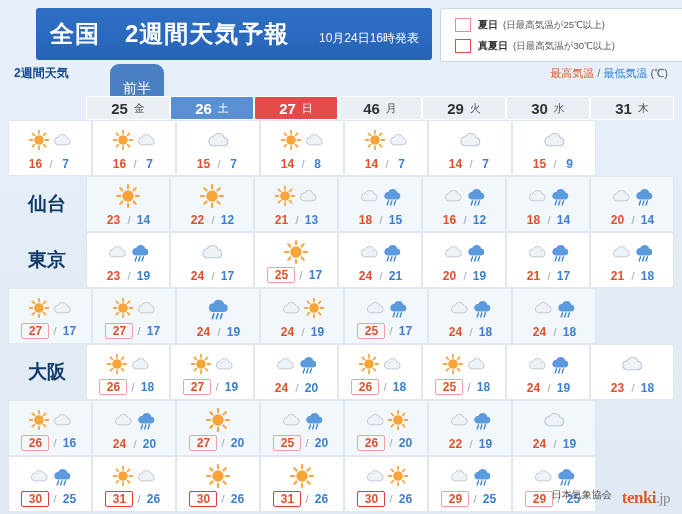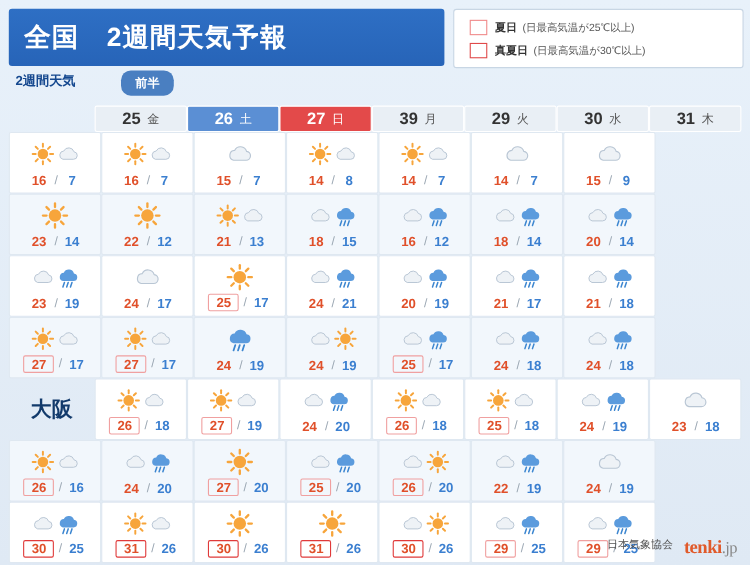--- a/index.html
+++ b/index.html
@@ -1,36 +1,36 @@
 <!DOCTYPE html>
 <html><head>
 <meta charset="utf-8">
 <style>
   html,body{margin:0;padding:0;}
   body{width:682px;height:514px;background:#dce9f5;font-family:"Liberation Sans",sans-serif;overflow:hidden;}
   #page{position:relative;width:682px;height:514px;background:linear-gradient(#e8f1fa,#dfe9f4);}
 
   
-  .header{position:relative;height:62px;}
+  .header{position:relative;height:62px;margin-left:28px;}
   .hdr-blue{position:absolute;left:8px;top:8px;width:396px;height:52px;background:linear-gradient(#2e6fc4,#2764b8);border-radius:3px;}
   .hdr-title{position:absolute;left:14px;top:10px;color:#fff;font-size:24px;font-weight:bold;letter-spacing:1px;}
   .hdr-sub{position:absolute;left:283px;top:22px;color:#fff;font-size:12px;}
   .hdr-legend{position:absolute;left:412px;top:8px;width:262px;height:52px;background:#fff;border:1px solid #c8d6e4;border-radius:3px;}
   .leg-row{position:absolute;left:14px;display:flex;align-items:center;font-size:10px;color:#333;}
   .leg-row.r1{top:9px;}
   .leg-row.r2{top:30px;}
   .leg-box{width:14px;height:12px;border:1.5px solid #f08a8a;background:#fff;margin-right:7px;}
   .leg-box.hot{border-color:#e04a4a;}
   .leg-name{font-weight:bold;margin-right:5px;}
   .leg-desc{color:#555;font-size:9.5px;}
 
   
   .subbar{position:relative;height:26px;}
   .sb-left{position:absolute;left:14px;top:3px;font-size:12px;color:#15488f;font-weight:bold;}
-  .sb-pill{position:absolute;left:110px;top:2px;background:#4a7fc1;color:#fff;font-size:11px;border-radius:9px;padding:4px 13px;font-weight:bold;}
+  .sb-pill{position:absolute;left:110px;top:2px;background:#4a7fc1;color:#fff;font-size:14px;border-radius:9px;padding:16px 13px;}
   .sb-right{position:absolute;right:14px;top:4px;font-size:11px;}
   .t-max{color:#e05a2b;}
   .t-sep{color:#777;}
   .t-min{color:#2a7fd6;}
   .t-unit{color:#555;}
 
   
   .tbl{position:absolute;left:8px;top:96px;width:666px;}
   .row{display:flex;}
   .hdr-cell{width:84px;height:24px;display:flex;align-items:center;justify-content:center;gap:6px;background:#e9eff5;border:1px solid #ffffff;box-sizing:border-box;font-size:13px;color:#333;border-radius:2px;}
@@ -59,57 +59,64 @@
   .f-logo .jp{color:#888;font-weight:normal;font-size:15px;}
 </style>
 </head>
 <body>
 
 <div id="page">
 
   <div class="header">
     <div class="hdr-blue">
       <div class="hdr-title">全国　2週間天気予報</div>
+      <div class="hdr-sub">10月24日16時発表</div>
     </div>
     <div class="hdr-legend">
       <div class="leg-row r1">
         <span class="leg-box"></span>
         <span class="leg-name">夏日</span>
         <span class="leg-desc">(日最高気温が25℃以上)</span>
       </div>
       <div class="leg-row r2">
         <span class="leg-box hot"></span>
         <span class="leg-name">真夏日</span>
         <span class="leg-desc">(日最高気温が30℃以上)</span>
       </div>
     </div>
   </div>
 
   <div class="subbar">
     <span class="sb-left">2週間天気</span>
     <span class="sb-pill">前半</span>
+    <span class="sb-right">
+      <span class="t-max">最高気温</span>
+      <span class="t-sep">/</span>
+      <span class="t-min">最低気温</span>
+      <span class="t-unit">(℃)</span>
+    </span>
   </div>
 
   <div class="tbl" id="tbl">
       <div class="row">
         <div class="corner"></div>
         <div class="hdr-cell">
           <span class="d">25</span>
           <span class="w">金</span>
         </div>
         <div class="hdr-cell sat">
           <span class="d">26</span>
           <span class="w">土</span>
         </div>
         <div class="hdr-cell sun">
           <span class="d">27</span>
           <span class="w">日</span>
         </div>
         <div class="hdr-cell">
-          <span class="d">39</span>
+          <span class="d">46</span>
           <span class="w">月</span>
         </div>
         <div class="hdr-cell">
           <span class="d">29</span>
           <span class="w">火</span>
         </div>
         <div class="hdr-cell">
           <span class="d">30</span>
           <span class="w">水</span>
         </div>
@@ -264,20 +271,21 @@
             </span>
           </div>
           <div class="temps">
             <span class="hi">15</span>
             <span class="sl">/</span>
             <span class="lo">9</span>
           </div>
         </div>
       </div>
       <div class="row r-even">
+        <div class="city">仙台</div>
         <div class="cell">
           <div class="icons">
             <span style="display: inline-flex;">
               <svg width="26" height="26" viewBox="0 0 32 32">
                 <circle cx="16" cy="16" r="7" fill="#f7a53b"></circle>
                 <line x1="25.5" y1="16" x2="29.5" y2="16" stroke="#f7a53b" stroke-width="2.6" stroke-linecap="round"></line>
                 <line x1="22.717514421272202" y1="22.7175144212722" x2="25.54594154601839" y2="25.54594154601839" stroke="#f7a53b" stroke-width="2.6" stroke-linecap="round"></line>
                 <line x1="16" y1="25.5" x2="16" y2="29.5" stroke="#f7a53b" stroke-width="2.6" stroke-linecap="round"></line>
                 <line x1="9.2824855787278" y1="22.717514421272202" x2="6.4540584539816095" y2="25.54594154601839" stroke="#f7a53b" stroke-width="2.6" stroke-linecap="round"></line>
                 <line x1="6.5" y1="16" x2="2.5" y2="16" stroke="#f7a53b" stroke-width="2.6" stroke-linecap="round"></line>
@@ -425,20 +433,21 @@
             </span>
           </div>
           <div class="temps">
             <span class="hi">20</span>
             <span class="sl">/</span>
             <span class="lo">14</span>
           </div>
         </div>
       </div>
       <div class="row">
+        <div class="city">東京</div>
         <div class="cell">
           <div class="icons">
             <span style="display: inline-flex;">
               <svg width="22" height="22" viewBox="0 0 32 32">
                 <path d="M9 23h14a5 5 0 0 0 .6-9.96A7.2 7.2 0 0 0 10.2 12 5.6 5.6 0 0 0 9 23z" fill="#eef2f6" stroke="#b9c6d4" stroke-width="1.3"></path>
               </svg>
             </span>
             <span style="display: inline-flex;">
               <svg width="22" height="22" viewBox="0 0 32 32">
                 <path d="M9 21h14a5 5 0 0 0 .6-9.96A7.2 7.2 0 0 0 10.2 10 5.6 5.6 0 0 0 9 21z" fill="#5b9bdd"></path>

